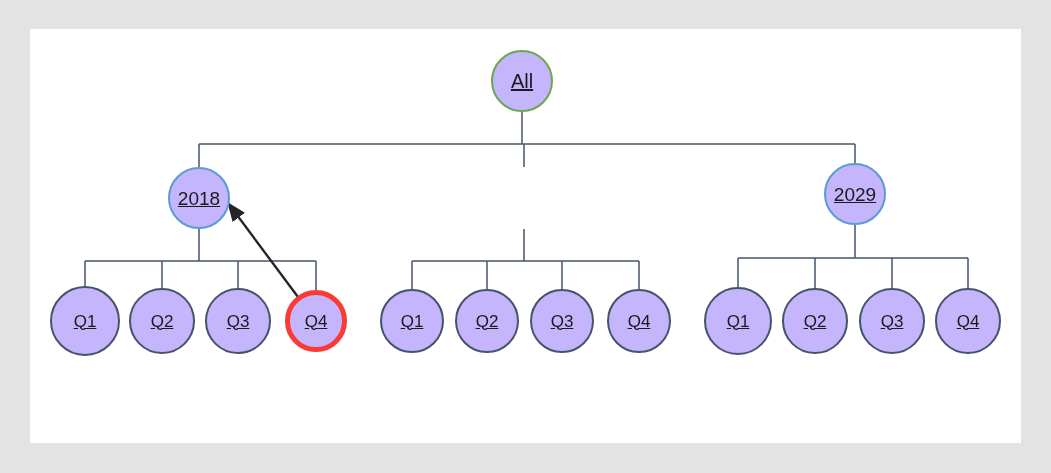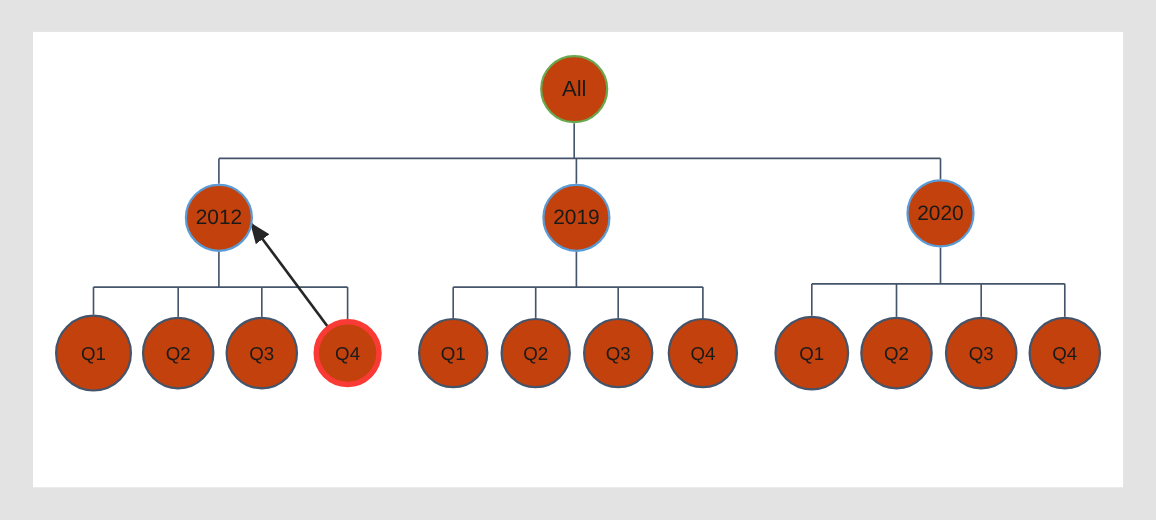--- a/index.html
+++ b/index.html
@@ -29,28 +29,29 @@
   #diagram {
     position: absolute;
     left: 0;
     top: 0;
     width: 1051px;
     height: 473px;
   }
   .node {
     position: absolute;
     border-radius: 50%;
-    background: #c2410c;
+    background: #c4b5fd;
     box-sizing: border-box;
     display: flex;
     align-items: center;
     justify-content: center;
     color: #1a1a1a;
     line-height: 1;
     white-space: nowrap;
+    text-decoration: underline;
   }
   .node-root {
     border: 2.6px solid #6aa84f;
     font-size: 20px;
   }
   .node-year {
     border: 2.4px solid #5b9bd5;
     font-size: 19px;
   }
   .node-quarter {
@@ -114,27 +115,24 @@
     </g>
 
     <line id="callout-arrow" x1="298" y1="297" x2="228" y2="203" stroke="#262626" stroke-width="2.4" marker-end="url(#arrowhead)"></line>
   </svg>
 
   <div class="node node-root" style="left:491px; top:50px; width:62px; height:62px;">
     <span class="node-label">All</span>
   </div>
 
   <div class="node node-year" style="left:168px; top:167px; width:62px; height:62px;">
-    <span class="node-label">2012</span>
-  </div>
-  <div class="node node-year" style="left:493px; top:167px; width:62px; height:62px;">
-    <span class="node-label">2019</span>
+    <span class="node-label">2018</span>
   </div>
   <div class="node node-year" style="left:824px; top:163px; width:62px; height:62px;">
-    <span class="node-label">2020</span>
+    <span class="node-label">2029</span>
   </div>
 
   <div class="node node-quarter" style="left:50px; top:286px; width:70px; height:70px;">
     <span class="node-label">Q1</span>
   </div>
   <div class="node node-quarter" style="left:129px; top:288px; width:66px; height:66px;">
     <span class="node-label">Q2</span>
   </div>
   <div class="node node-quarter" style="left:205px; top:288px; width:66px; height:66px;">
     <span class="node-label">Q3</span>

